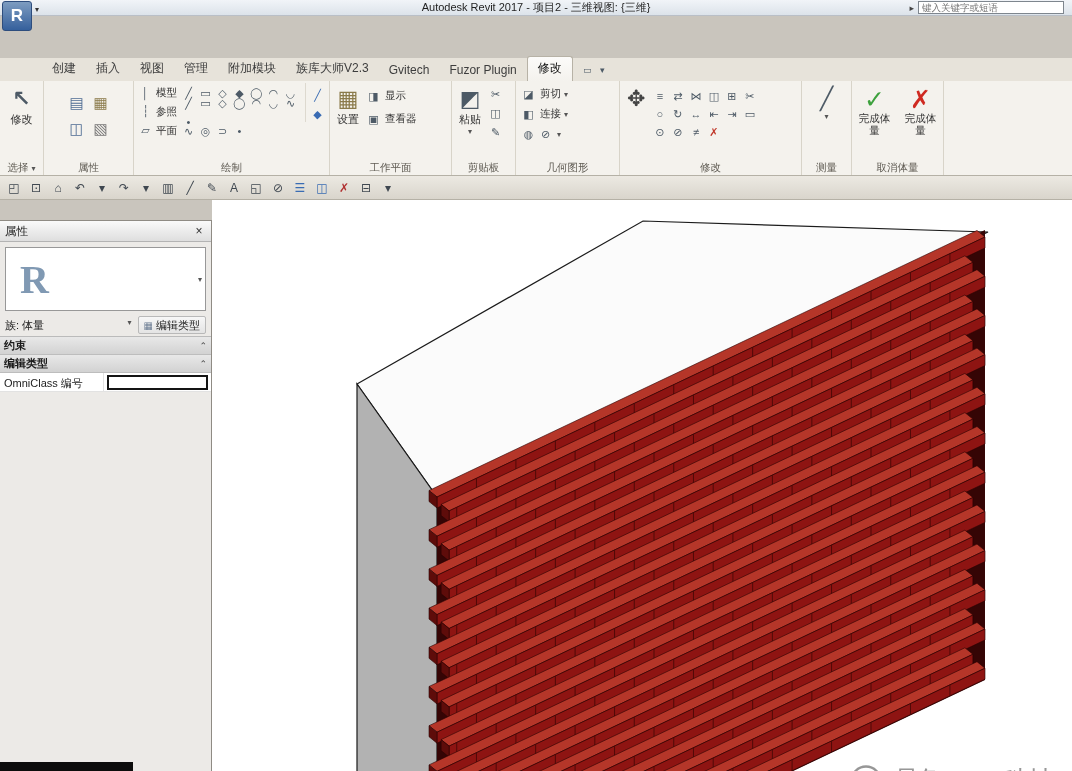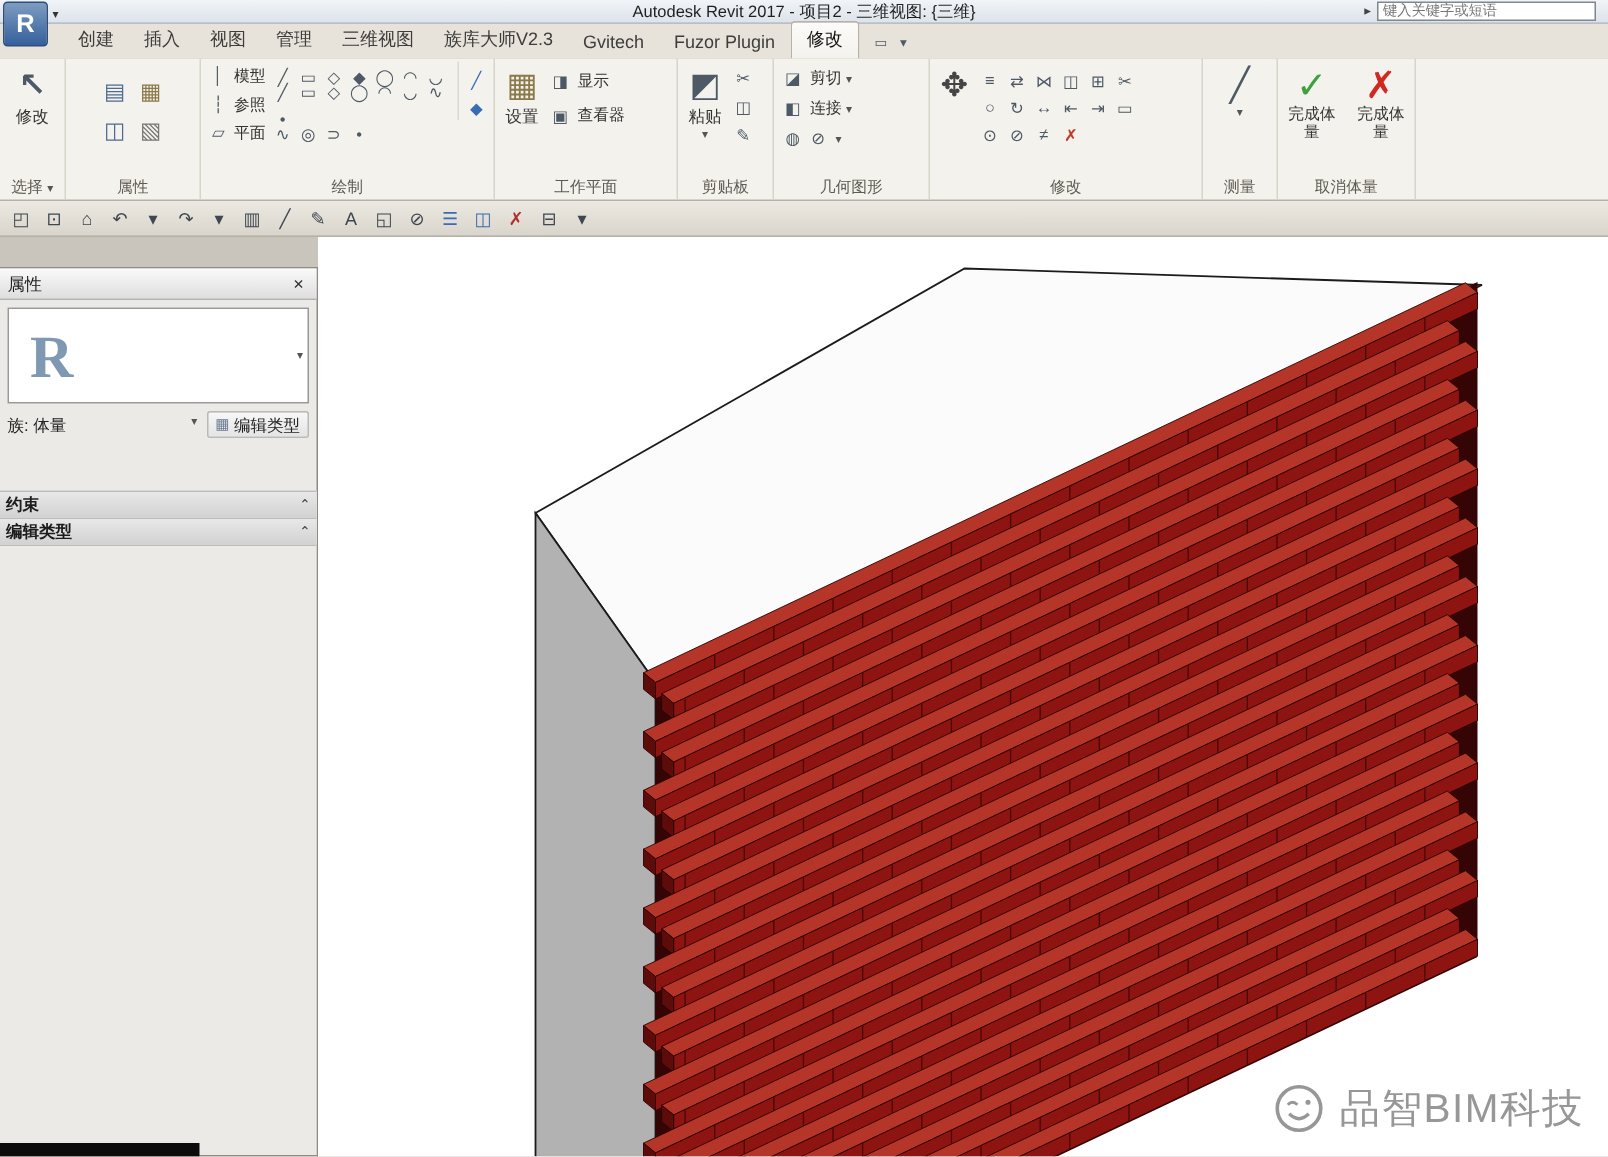--- a/index.html
+++ b/index.html
@@ -9,21 +9,21 @@
   
   .titlebar{height:16px;background:linear-gradient(#f1f4f8,#dce3ea);border-bottom:1px solid #b9bfc7;position:relative;display:flex;align-items:center;}
   .title-text{position:absolute;left:0;right:0;text-align:center;font-size:11px;color:#1f1f1f;}
   .title-right{margin-left:auto;display:flex;align-items:center;gap:4px;padding-right:8px;z-index:2;}
   .search-caret{font-size:9px;color:#444;}
   .search-input{width:146px;height:13px;font-size:9.5px;border:1px solid #7e868e;background:#fff;padding:0 3px;color:#333;}
   .app-button{position:absolute;left:2px;top:1px;width:30px;height:30px;background:linear-gradient(#7d9cc0,#35609c);border:1px solid #2d4d7d;border-radius:3px;color:#fff;font-weight:bold;font-size:17px;display:flex;align-items:center;justify-content:center;z-index:6;}
   .app-caret{position:absolute;left:35px;top:5px;font-size:8px;color:#333;z-index:6;}
 
   
-  .tabrow{height:23px;background:#e7e3da;display:flex;align-items:flex-end;padding-left:42px;position:relative;}
+  .tabrow{height:23px;background:#e7e3da;display:flex;align-items:flex-end;padding-left:42px;position:relative;margin-top:42px;}
   .tab{font-size:12px;color:#3d3d3d;padding:3px 10px 4px;white-space:nowrap;}
   .tab.active{background:linear-gradient(#fcfbf9,#f4f2ed);border:1px solid #b7b2a6;border-bottom:none;border-radius:3px 3px 0 0;color:#111;}
   .ribbon-toggle{display:flex;align-items:center;gap:2px;margin-left:8px;padding-bottom:5px;}
   .ribbon-toggle .ticon{width:13px;height:12px;font-size:9px;}
 
   
   .ribbon{height:95px;background:#f4f2ed;display:flex;border-bottom:1px solid #b5b1a6;}
   .panel{border-right:1px solid #d8d4c9;display:flex;flex-direction:column;flex:none;}
   .panel-body{flex:1;display:flex;padding:3px 4px 0;gap:3px;align-items:flex-start;}
   .panel-label{height:15px;font-size:10.5px;color:#5f5b53;text-align:center;line-height:14px;white-space:nowrap;}
@@ -54,21 +54,21 @@
   .pal-header{height:21px;background:linear-gradient(#fafafa,#dedede);border-bottom:1px solid #b3b3b3;display:flex;align-items:center;padding:0 5px;font-size:11.5px;color:#222;flex:none;}
   .pal-close{margin-left:auto;font-size:12px;color:#333;width:14px;text-align:center;}
   .type-selector{margin:5px 5px 3px;background:#fff;border:1px solid #989898;height:64px;display:flex;align-items:center;position:relative;flex:none;}
   .r-logo{font-size:40px;font-weight:bold;color:#8099b3;padding-left:14px;font-family:"Liberation Serif","DejaVu Serif",serif;}
   .ts-caret{position:absolute;right:3px;top:50%;transform:translateY(-50%);}
   .family-row{display:flex;align-items:center;height:22px;padding:0 5px;gap:4px;flex:none;}
   .family-combo{flex:1;display:flex;font-size:11px;color:#222;}
   .family-combo .caret{margin-left:auto;padding-right:2px;}
   .edit-type-btn{display:flex;align-items:center;gap:3px;font-size:11px;color:#222;border:1px solid #b9b9b9;background:linear-gradient(#f7f7f7,#e4e4e4);height:18px;padding:0 5px;border-radius:2px;}
   .edit-type-btn .eicon{font-size:10px;color:#6a7b92;}
-  .prop-table{border-top:1px solid #bbb;background:#fff;flex:none;margin-top:33px;}
+  .prop-table{border-top:1px solid #bbb;background:#fff;flex:none;}
   .psection{height:18px;background:linear-gradient(#e8e8e8,#d2d2d2);border-bottom:1px solid #bdbdbd;display:flex;align-items:center;padding:0 4px;font-size:11px;font-weight:bold;color:#1c1c1c;}
   .psection .chev{margin-left:auto;font-size:9px;color:#444;font-weight:normal;}
   .prow{height:19px;display:flex;border-bottom:1px solid #e2e2e2;background:#fff;font-size:11px;color:#222;}
   .plabel{width:104px;padding:3px 4px 0;border-right:1px solid #e2e2e2;white-space:nowrap;overflow:hidden;}
   .pval{flex:1;display:flex;align-items:center;padding:1px 3px;}
   .pinput{width:100%;height:15px;border:1px solid #8a8a8a;background:#fff;}
   .pinput.focused{border:2px solid #141414;}
   .pal-rest{flex:1;background:#eceae7;}
 
   
@@ -89,21 +89,21 @@
 </div>
 <div class="app-button">R</div>
 <div class="app-caret">▾</div>
 
 <div class="tabrow">
   <div style="display:flex;align-items:flex-end;">
       <div class="tab">创建</div>
       <div class="tab">插入</div>
       <div class="tab">视图</div>
       <div class="tab">管理</div>
-      <div class="tab">三维视图</div>
+      <div class="tab">附加模块</div>
       <div class="tab">族库大师V2.3</div>
       <div class="tab">Gvitech</div>
       <div class="tab">Fuzor Plugin</div>
       <div class="tab active">修改</div>
     </div>
   <div class="ribbon-toggle">
       <span class="ticon">▭</span>
       <span class="ticon">▾</span>
     </div>
 </div>
@@ -324,20 +324,26 @@
         </div>
       </div>
       <div class="prop-table">
         <div class="psection">
           <span>约束</span>
           <span class="chev">⌃</span>
         </div>
         <div class="psection">
           <span>编辑类型</span>
           <span class="chev">⌃</span>
+        </div>
+        <div class="prow">
+          <div class="plabel">OmniClass 编号</div>
+          <div class="pval">
+              <input class="pinput focused" style="">
+            </div>
         </div>
       </div>
       <div class="pal-rest"></div>
     </div>
   </div>
 
   <div class="viewport">
     <svg id="scene" viewBox="212 158 860 613" preserveAspectRatio="none">
         <polygon points="357.0,342.0 643.0,179.0 988.0,190.0 437.0,455.0" fill="#fbfbfb" stroke="#1b1b1b" stroke-width="1.2"></polygon>
         <polygon points="357.0,342.0 437.0,455.0 437.0,790.0 357.0,790.0" fill="#b2b2b2" stroke="#1b1b1b" stroke-width="1.2"></polygon>

